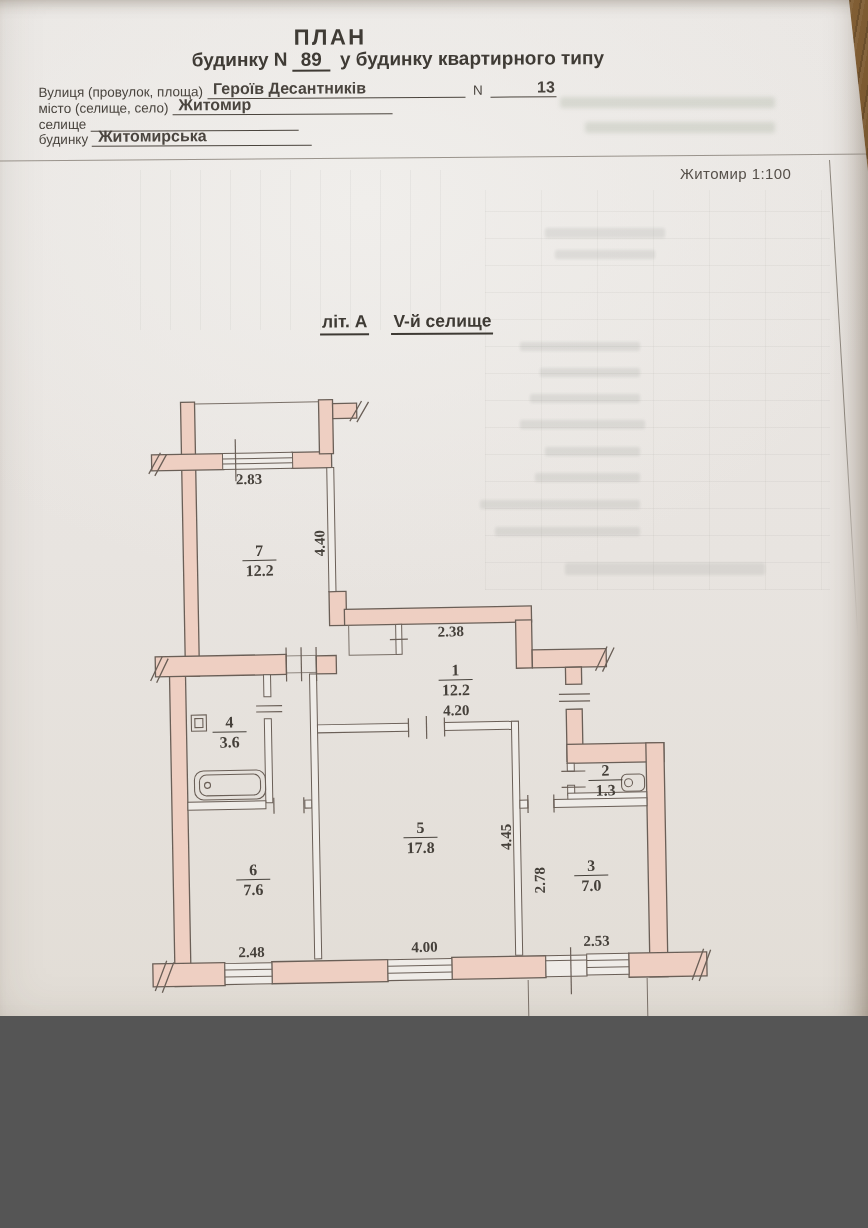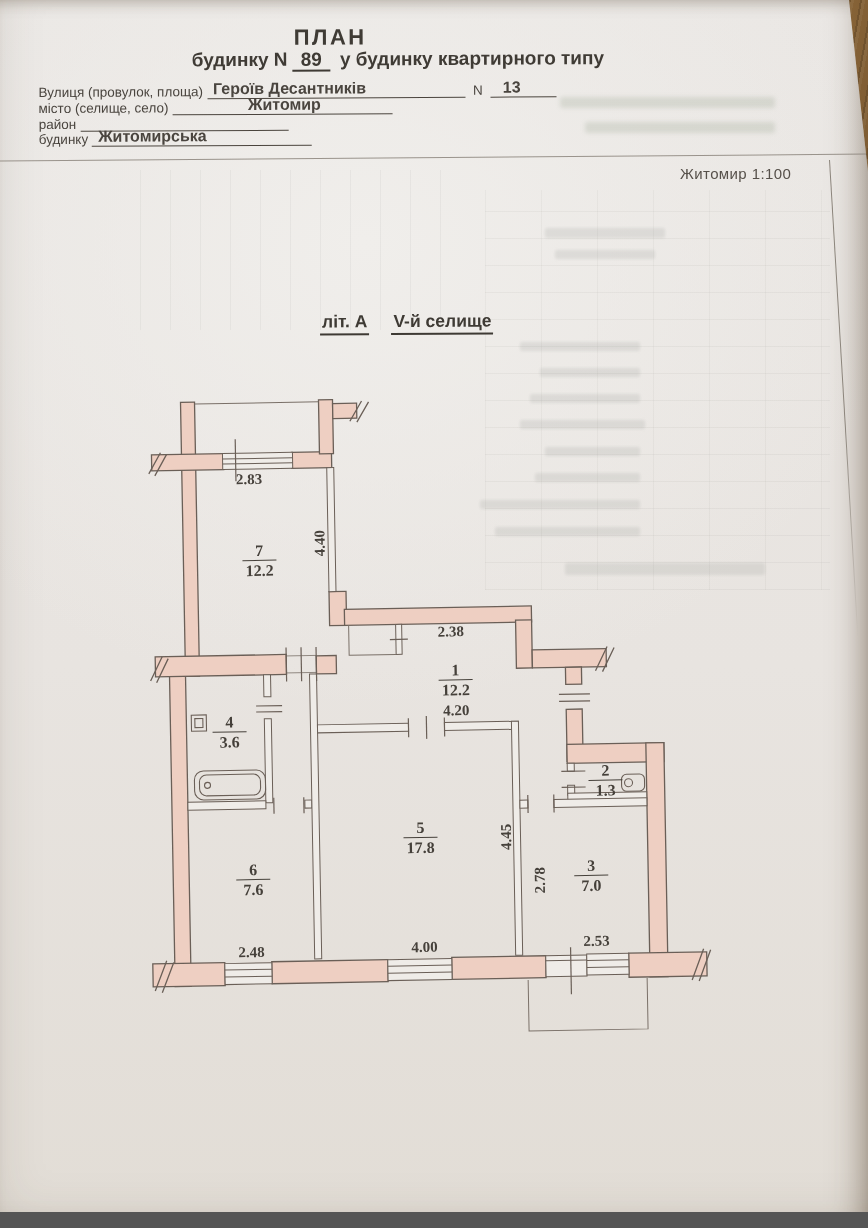--- a/index.html
+++ b/index.html
@@ -1,16 +1,16 @@
 <!DOCTYPE html>
 <html><head>
 <meta charset="utf-8">
 <style>
   html,body{margin:0;padding:0;background:#555;}
-  .stage{position:relative;width:868px;height:1212px;overflow:hidden;
+  .stage{position:relative;width:868px;height:1016px;overflow:hidden;
          font-family:"Liberation Sans",sans-serif;color:#45403a;}
   
   .desk{position:absolute;inset:0;
         background:linear-gradient(100deg,#6b4826 0%,#8a6538 45%,#96713f 70%,#5e3f22 100%);}
   .desk::after{content:"";position:absolute;inset:0;
         background:repeating-linear-gradient(100deg,rgba(0,0,0,.14) 0 2px,rgba(255,255,255,.05) 2px 5px,transparent 5px 11px);}
   
   .paper{position:absolute;inset:0;
         clip-path:polygon(0 0,849px 0,868px 172px,868px 1228px,0 1228px);
         background:
@@ -91,28 +91,28 @@
     <div class="header">
       <div class="doc-title">ПЛАН</div>
       <div class="doc-sub">
         <span>будинку  N</span>
         <span class="apt-num">89</span><span>у будинку квартирного типу</span>
       </div>
       <div class="f-row" style="top:80px;">
         <span class="lbl">Вулиця (провулок, площа)</span>
         <span class="uv" style="min-width:250px;">Героїв Десантників</span>
         <span class="lbl" style="margin:0 8px;">N</span>
-        <span class="uv" style="min-width:52px;padding-left:12px;">13</span>
+        <span class="uv" style="min-width:52px;padding-left:12px;text-align:right;">13</span>
       </div>
       <div class="f-row" style="top:96px;">
         <span class="lbl">місто (селище, село)</span>
-        <span class="uv" style="min-width:212px;text-align:center;">Житомир</span>
+        <span class="uv" style="min-width:212px;">Житомир</span>
       </div>
       <div class="f-row" style="top:112px;">
-        <span class="lbl">район</span>
+        <span class="lbl">селище</span>
         <span class="uv" style="min-width:200px;min-height:17px;"></span>
       </div>
       <div class="f-row" style="top:127px;">
         <span class="lbl">будинку</span>
         <span class="uv" style="min-width:212px;">Житомирська</span>
       </div>
     </div>
 
     <div class="scale">Житомир 1:100</div>
 

